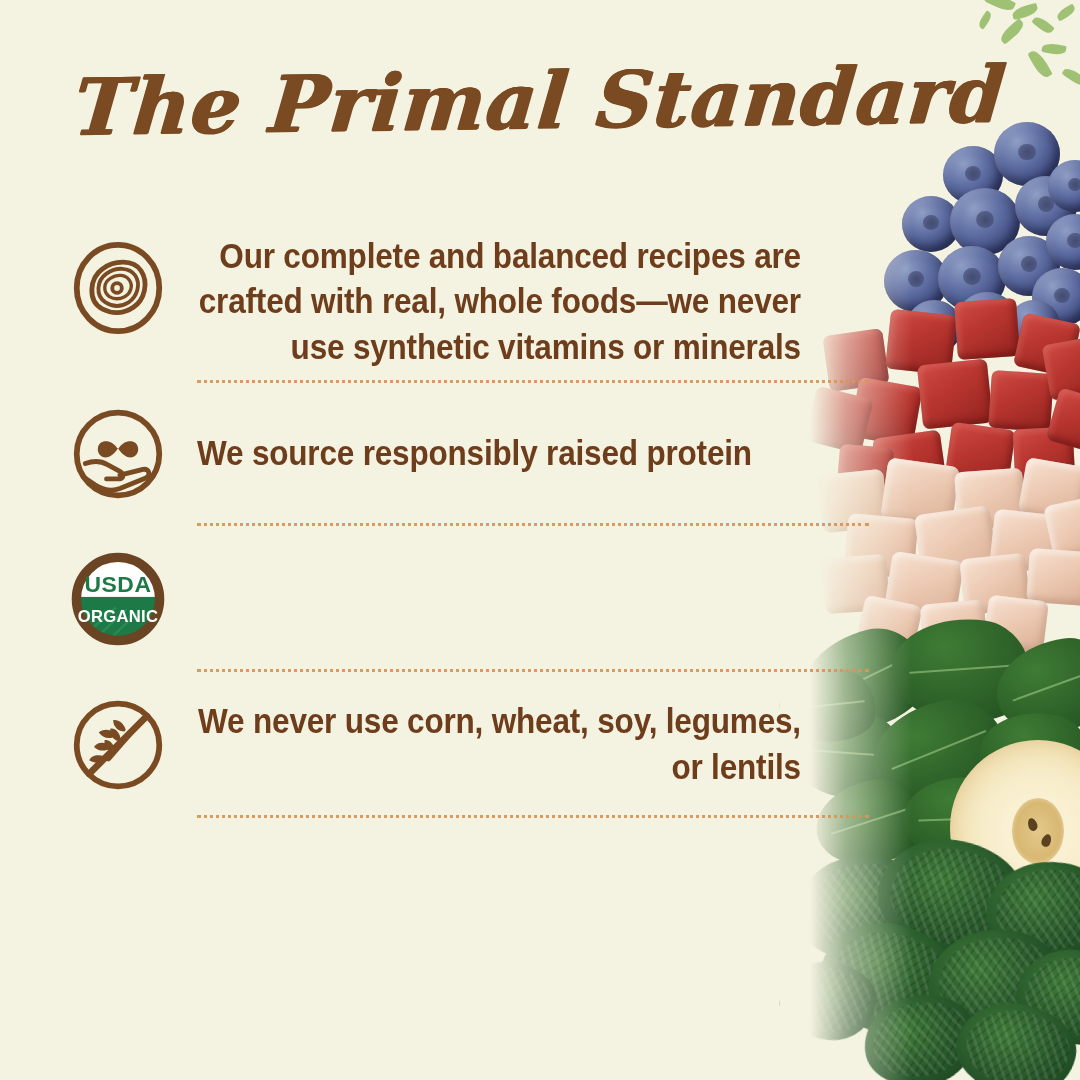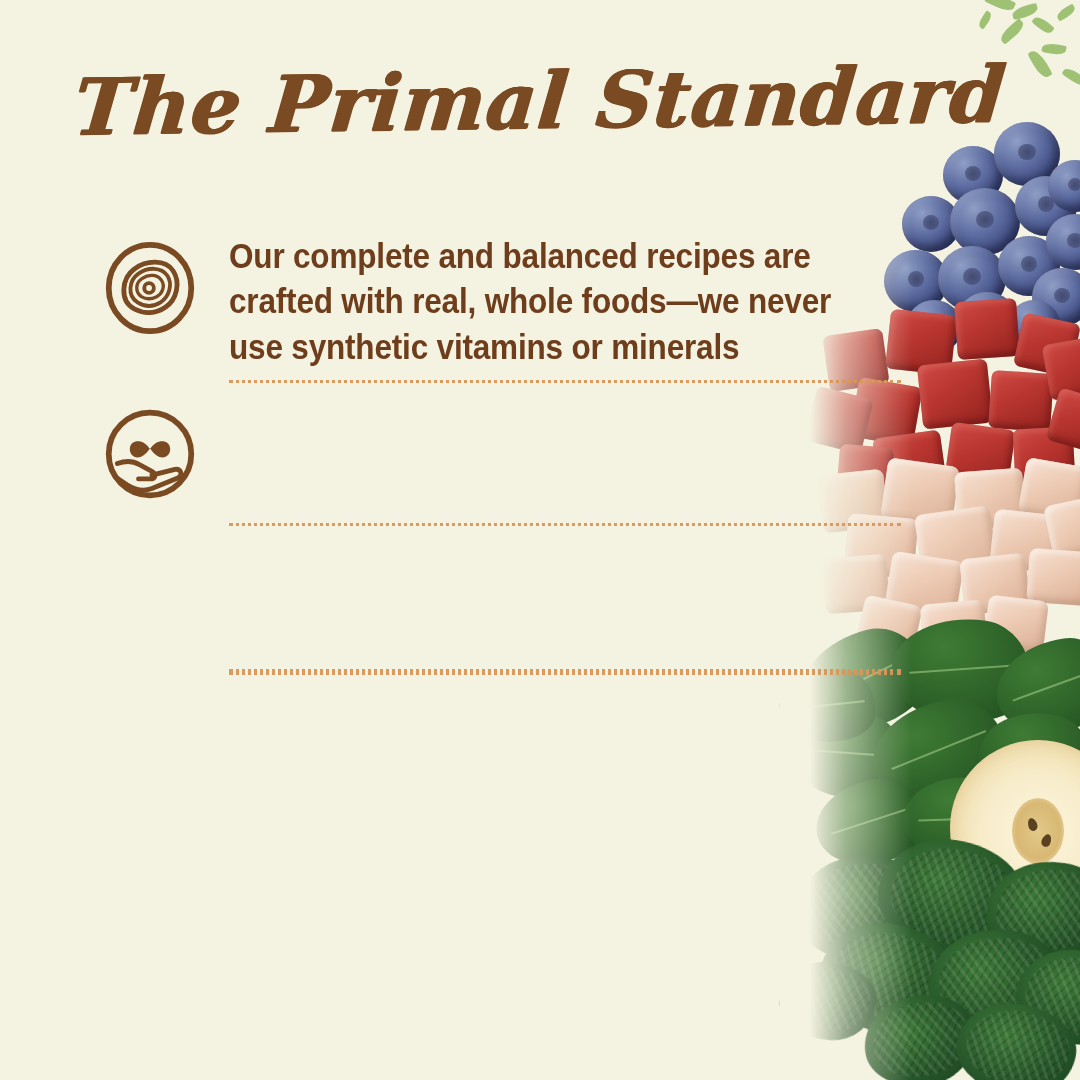--- a/index.html
+++ b/index.html
@@ -45,23 +45,24 @@
     color: #7a4a22;
     letter-spacing: 1px;
     transform: skewX(-6deg) rotate(-0.8deg);
     text-shadow: 1.2px 0 0 #7a4a22, -0.6px 0 0 #7a4a22, 0 0.8px 0 #7a4a22;
   }
 
   
   .list {
     position: absolute;
     top: 222px;
-    left: 88px;
+    left: 56px;
     width: 812px;
     z-index: 5;
+    text-align: right;
   }
 
   .row {
     display: flex;
     align-items: flex-start;
     padding: 0;
   }
 
   .icon-cell {
     flex: 0 0 124px;
@@ -373,27 +374,67 @@
 
     <div class="row r2">
       <div class="icon-cell">
         <svg class="ico" viewBox="0 0 100 100">
           <circle cx="50" cy="50" r="43" fill="none" stroke="#7a4a22" stroke-width="6"></circle>
           <path d="M50 45 C44 34 30 34 29 44 C28 53 40 60 50 44 C60 60 72 53 71 44 C70 34 56 34 50 45 Z" fill="#7a4a22"></path>
           <path d="M16 60 C24 57 32 57 39 61 L52 68 C56 70 56 75 52 76 L38 76" fill="none" stroke="#7a4a22" stroke-width="5" stroke-linecap="round" stroke-linejoin="round"></path>
           <path d="M52 72 L76 66 C82 65 85 72 79 75 L52 86 C44 89 34 87 26 82 L14 74" fill="none" stroke="#7a4a22" stroke-width="5" stroke-linecap="round" stroke-linejoin="round"></path>
         </svg>
       </div>
+      <div class="text-cell">
+        <div class="row-text">We source responsibly raised protein</div>
+      </div>
     </div>
 
     <div class="divider"></div>
 
     <div class="row r3">
+      <div class="icon-cell">
+        <svg class="ico usda" viewBox="0 0 100 100">
+          <defs>
+            <clipPath id="sealClip">
+                <circle cx="50" cy="50" r="40"></circle>
+              </clipPath>
+          </defs>
+          <circle cx="50" cy="50" r="40" fill="#ffffff"></circle>
+          <g clip-path="url(#sealClip)">
+            <rect x="8" y="48" width="84" height="46" fill="#1d7a46"></rect>
+            <path d="M10 92 L48 58 M22 94 L58 60 M34 96 L68 64" stroke="#2f9a5c" stroke-width="2.2" fill="none" opacity="0.55"></path>
+          </g>
+          <circle cx="50" cy="50" r="40" fill="none" stroke="#6b4423" stroke-width="9"></circle>
+          <text x="50" y="43" text-anchor="middle" font-family="'Liberation Sans',sans-serif" font-size="22" font-weight="700" fill="#1d7a46" letter-spacing="0.5">USDA</text>
+          <text x="50" y="72" text-anchor="middle" font-family="'Liberation Sans',sans-serif" font-size="16" font-weight="700" fill="#ffffff" letter-spacing="0.3">ORGANIC</text>
+        </svg>
+      </div>
     </div>
 
     <div class="divider"></div>
 
+    <div class="row r4">
+      <div class="icon-cell">
+        <svg class="ico" viewBox="0 0 100 100">
+          <circle cx="50" cy="50" r="43" fill="none" stroke="#7a4a22" stroke-width="6"></circle>
+          <g fill="#7a4a22">
+            <path d="M66 34 L40 64" stroke="#7a4a22" stroke-width="6" stroke-linecap="round" fill="none"></path>
+            <path d="M48 38 C42 33 34 33 30 37 C34 43 42 45 48 40 Z"></path>
+            <path d="M58 34 C56 27 50 23 45 24 C45 31 50 36 57 36 Z"></path>
+            <path d="M42 50 C35 46 28 47 25 52 C30 57 38 57 43 52 Z"></path>
+            <path d="M53 45 C52 37 47 32 42 33 C41 40 46 46 52 46 Z"></path>
+            <path d="M36 62 C29 59 22 61 20 66 C26 70 34 69 38 64 Z"></path>
+            <path d="M47 57 C46 49 41 44 36 45 C35 52 40 58 46 58 Z"></path>
+          </g>
+          <path d="M20 80 L80 20" stroke="#7a4a22" stroke-width="7" stroke-linecap="round"></path>
+        </svg>
+      </div>
+      <div class="text-cell">
+        <div class="row-text">We never use corn, wheat, soy, legumes, or lentils</div>
+      </div>
+    </div>
 
     <div class="divider"></div>
 
 
   </div>
 </div>
 
 </body></html>

